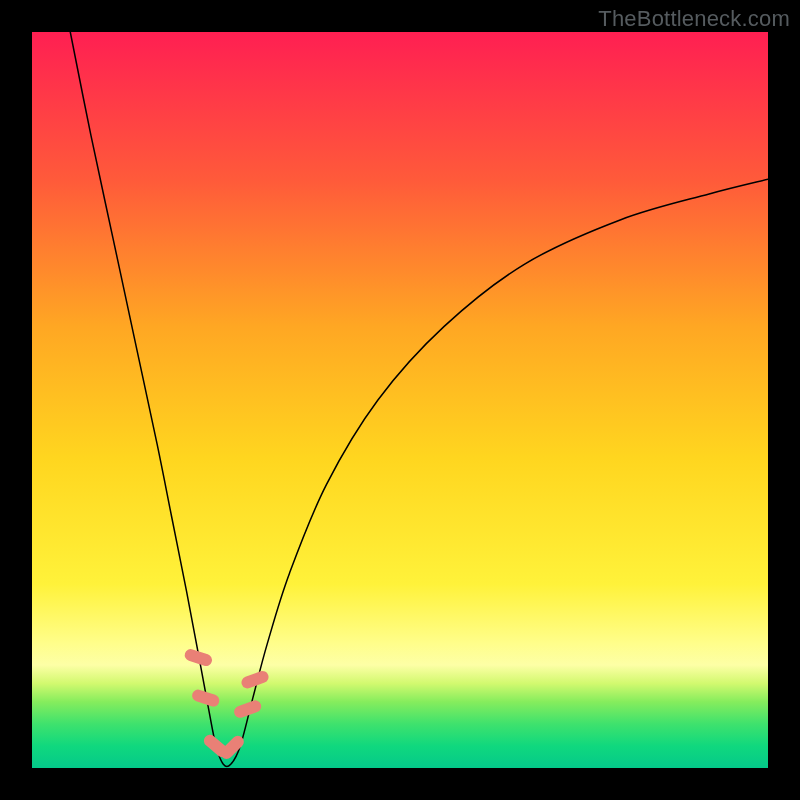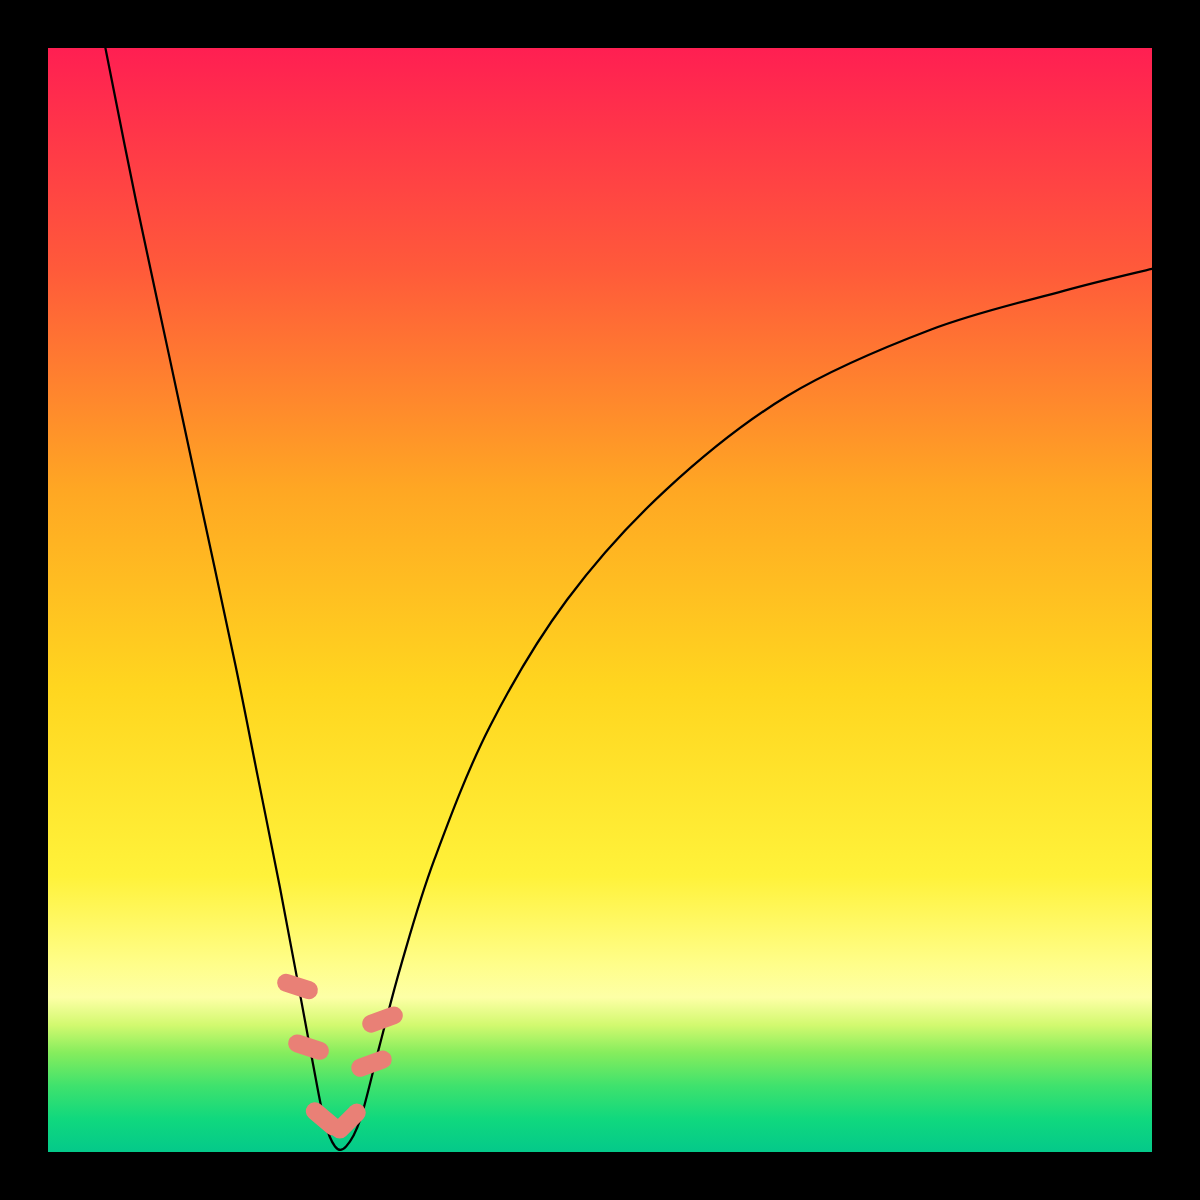--- a/index.html
+++ b/index.html
@@ -36,20 +36,21 @@
     letter-spacing: 0.2px;
     z-index: 10;
   }
   svg { display: block; }
 </style>
 </head>
 <body>
 
 <div class="frame">
 
+  <div class="watermark">TheBottleneck.com</div>
 
   <div class="plot-area">
     <svg id="chart-svg" width="736" height="736" viewBox="0 0 736 736">
       <defs>
         <linearGradient id="bg-grad" x1="0" y1="0" x2="0" y2="1">
             <stop offset="0%" stop-color="#ff1f52"></stop>
             <stop offset="20%" stop-color="#ff5a3a"></stop>
             <stop offset="40%" stop-color="#ffa723"></stop>
             <stop offset="57.99999999999999%" stop-color="#ffd61f"></stop>
             <stop offset="75%" stop-color="#fff23a"></stop>

